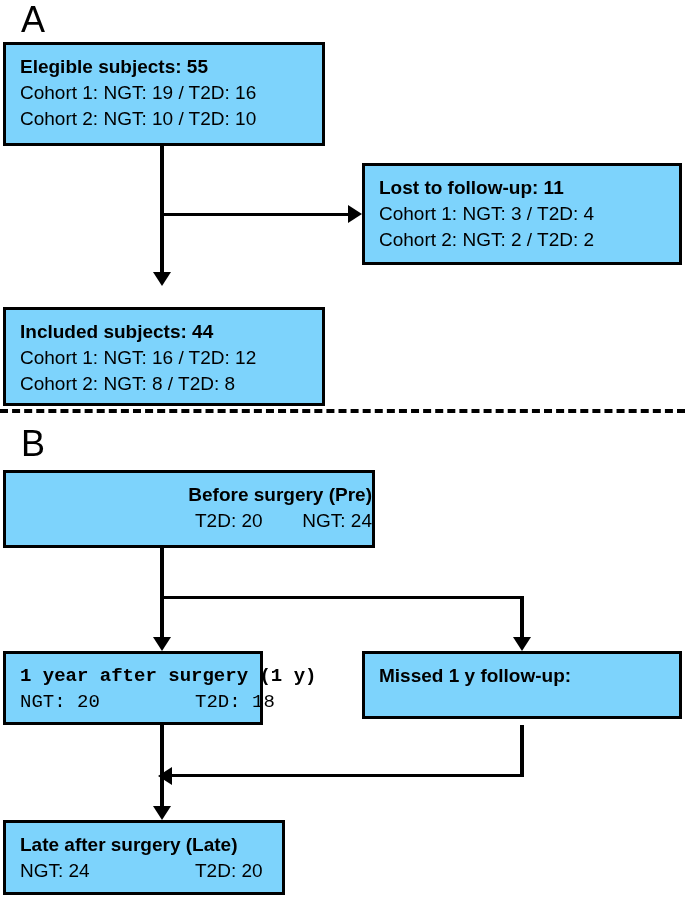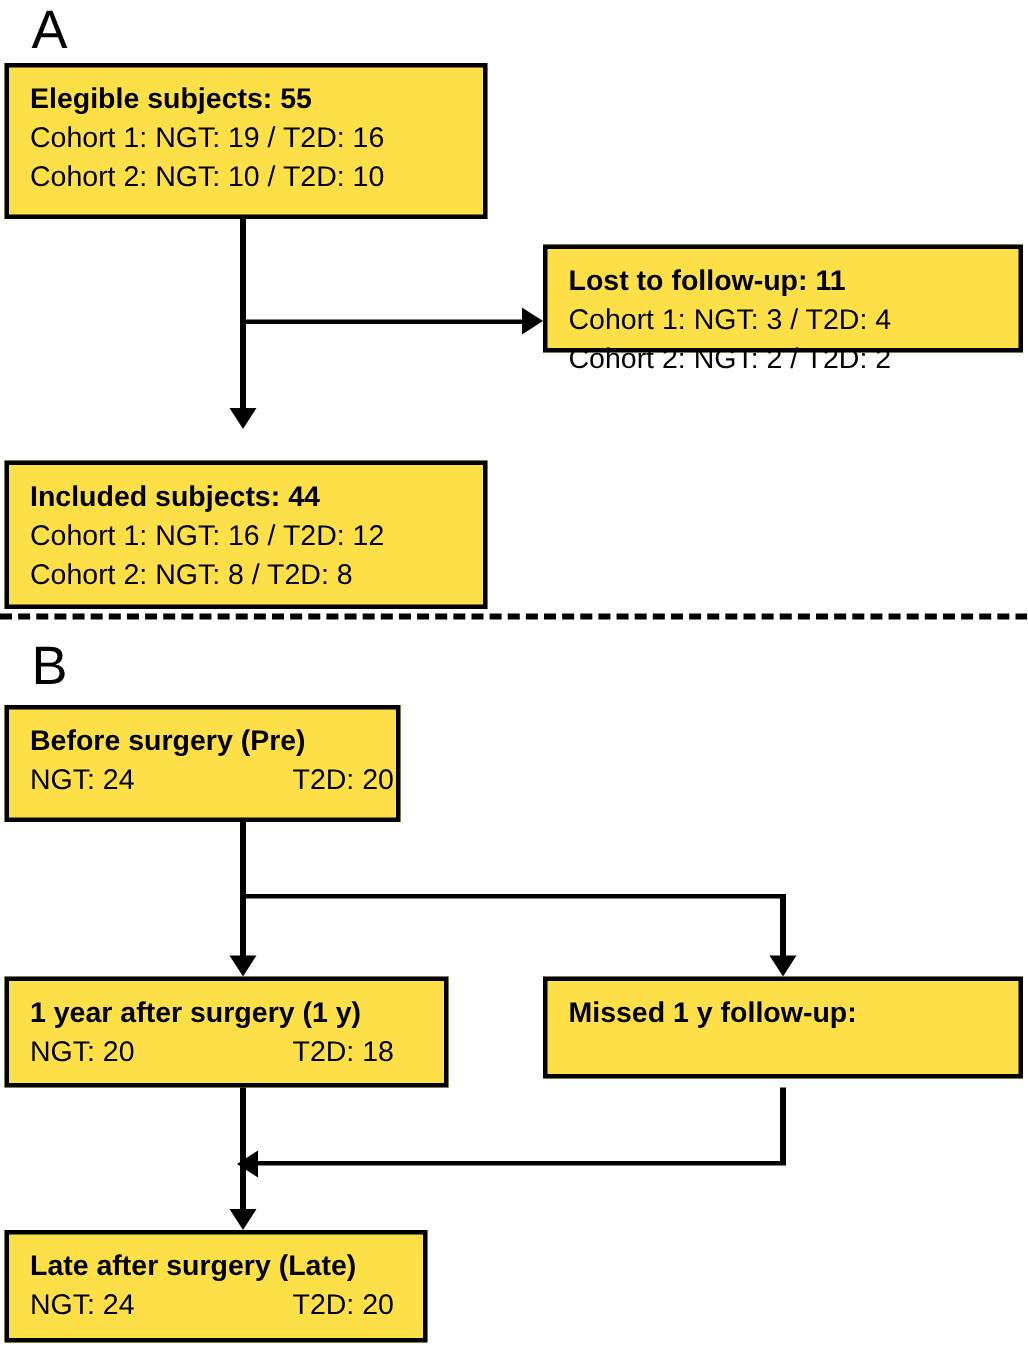--- a/index.html
+++ b/index.html
@@ -29,21 +29,21 @@
     letter-spacing: 0px;
   }
   #panel-letter-a { left: 21px; top: 2px; }
   #panel-letter-b { left: 21px; top: 426px; }
 
   
   .node-box {
     position: absolute;
     box-sizing: border-box;
     border: 3px solid #000000;
-    background: #fde047;
+    background: #7dd3fc;
     padding: 9px 0 0 14px;
   }
   .node-title {
     font-size: 19px;
     line-height: 26px;
     font-weight: bold;
     color: #000000;
     white-space: nowrap;
   }
   .node-line {
@@ -58,24 +58,24 @@
     position: relative;
   }
   .two-col .col-b {
     position: absolute;
     left: 175px;
     top: 0;
   }
 
   
   #box-eligible   { left: 3px;   top: 42px;  width: 322px; height: 104px; }
-  #box-lost       { left: 362px; top: 163px; width: 320px; height: 72px; }
+  #box-lost       { left: 362px; top: 163px; width: 320px; height: 102px; }
   #box-included   { left: 3px;   top: 286px; width: 322px; height: 99px; margin-top: 21px;  }
-  #box-pre        { left: 3px;   top: 470px; width: 264px; height: 78px;  }
-  #box-oneyear    { left: 3px;   top: 651px; width: 296px; height: 74px;  }
+  #box-pre        { left: 3px;   top: 470px; width: 372px; height: 78px; text-align: right;  }
+  #box-oneyear    { left: 3px;   top: 651px; width: 260px; height: 74px; font-family: Liberation Mono, monospace;  }
   #box-missed     { left: 362px; top: 651px; width: 320px; height: 68px;  }
   #box-late       { left: 3px;   top: 820px; width: 282px; height: 75px;  }
 
   
   #divider {
     position: absolute;
     left: 0px;
     top: 409px;
     width: 685px;
     height: 0px;

